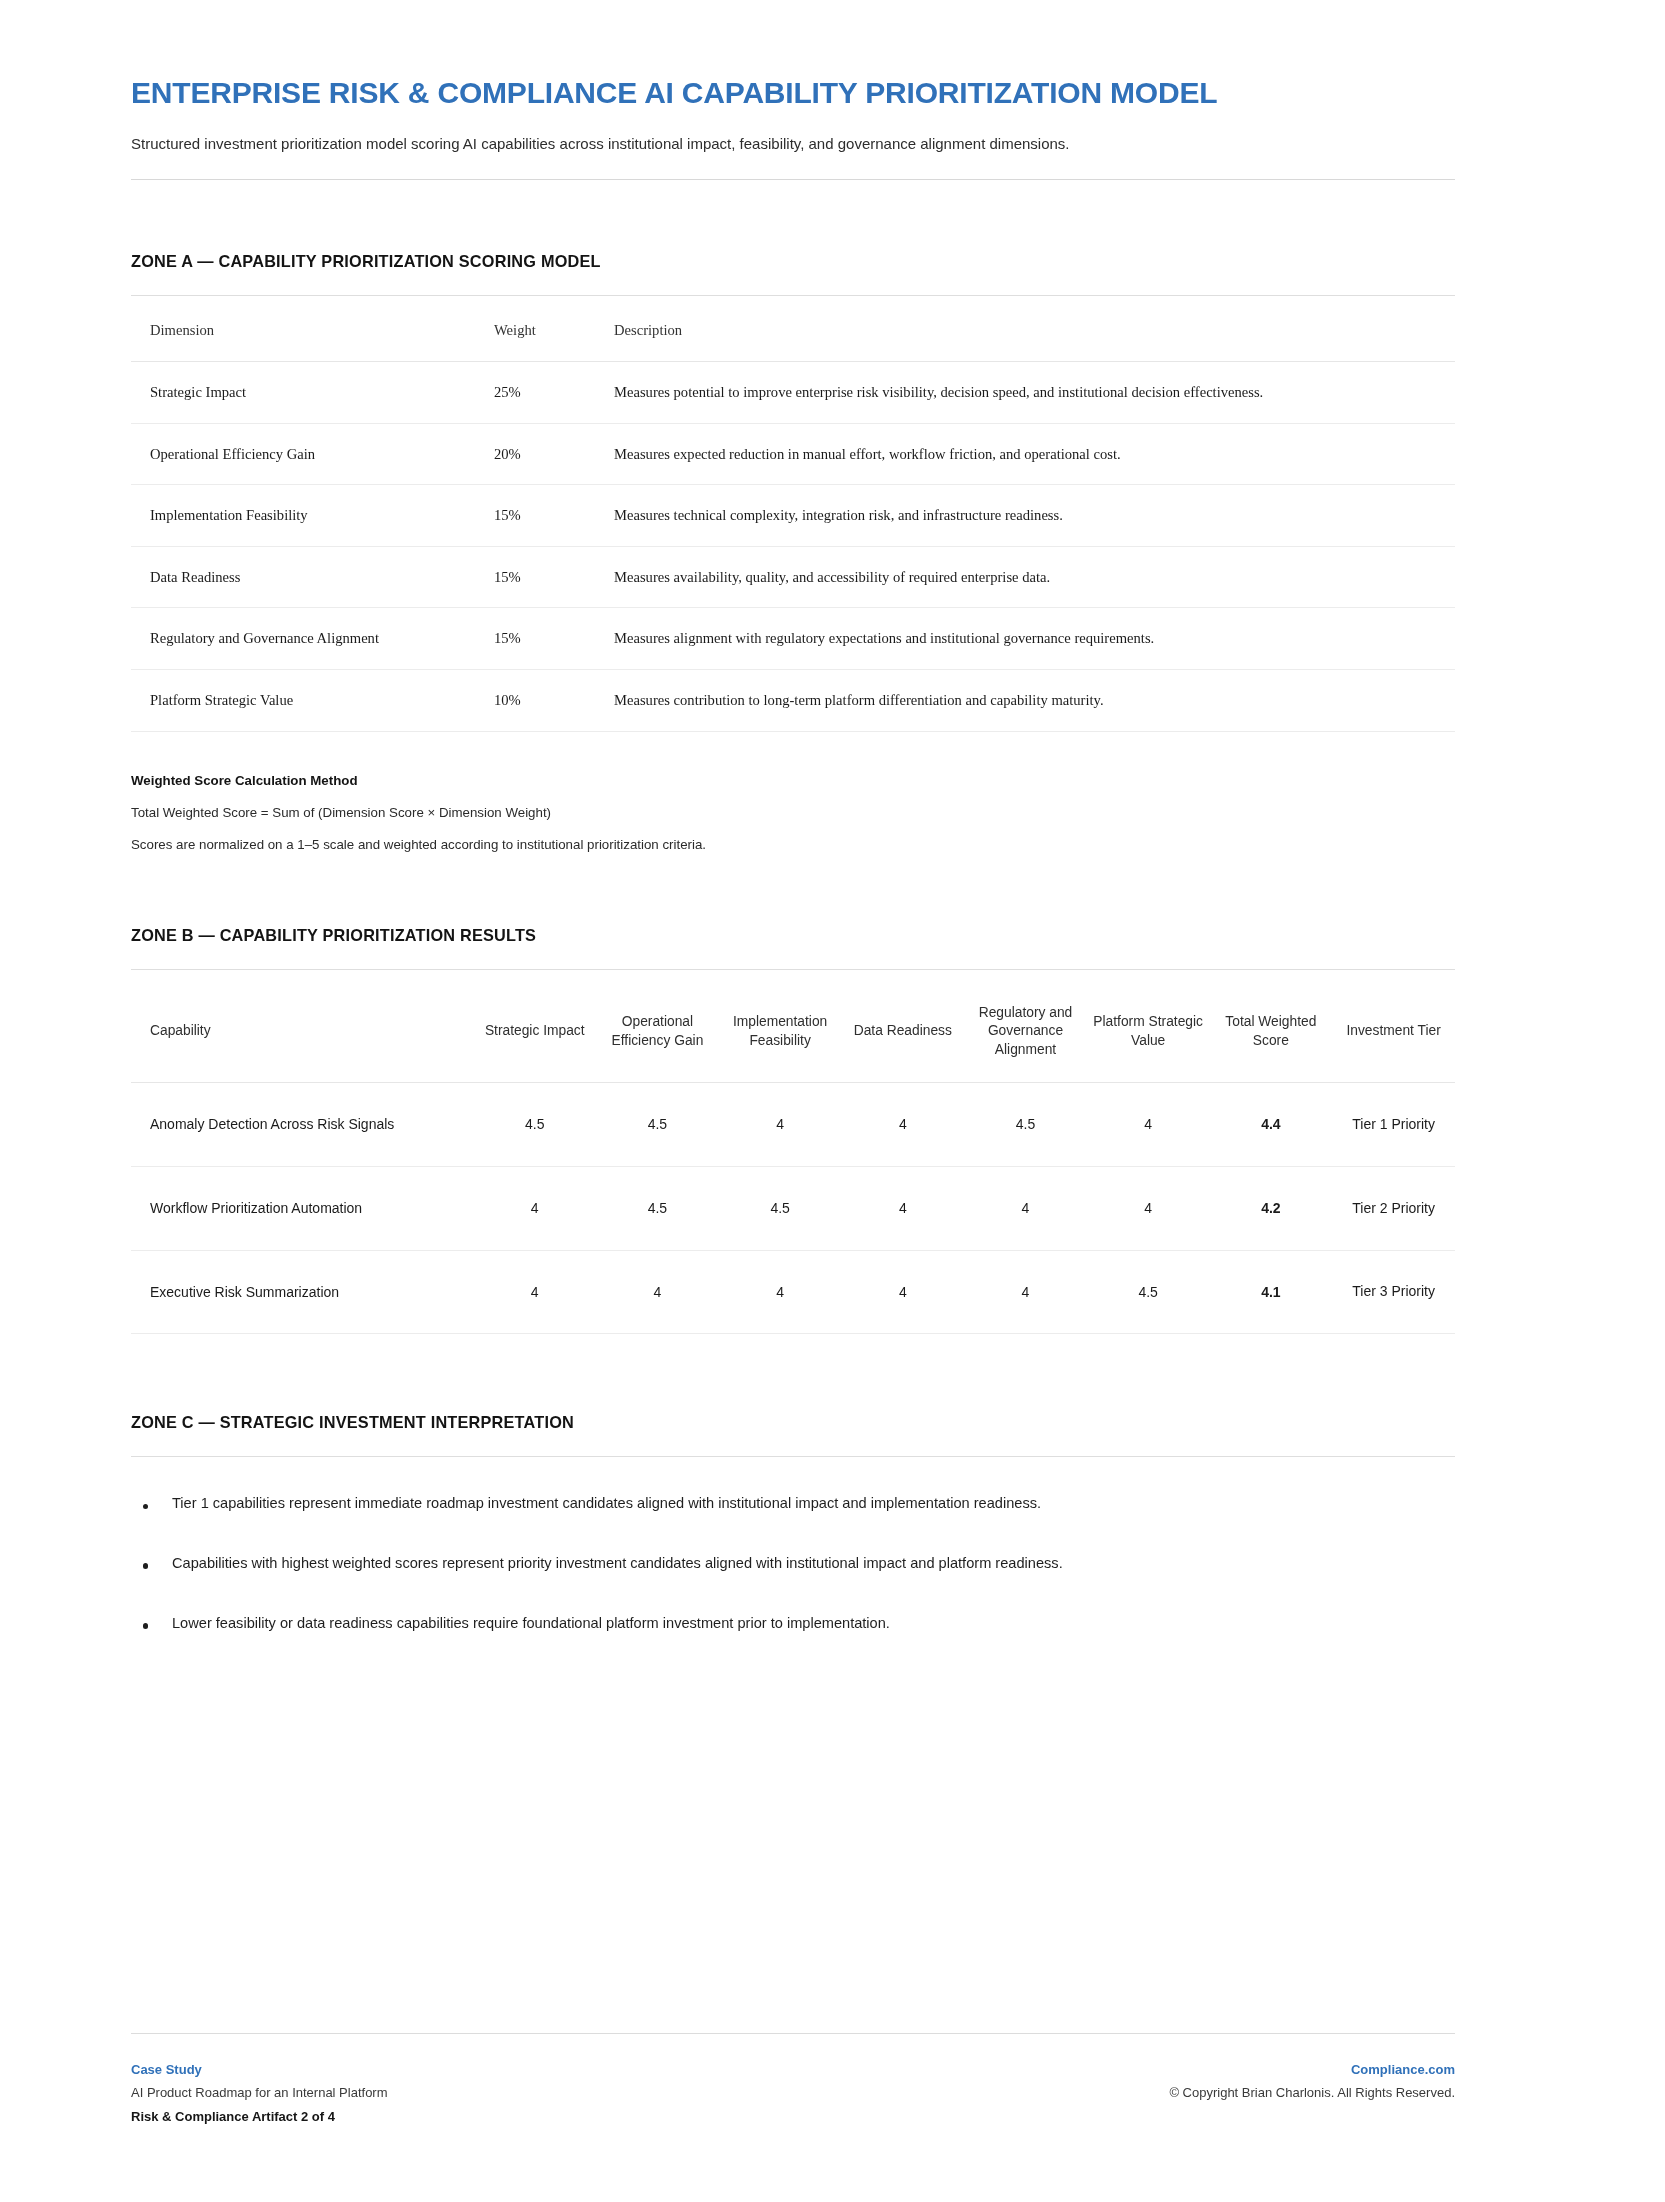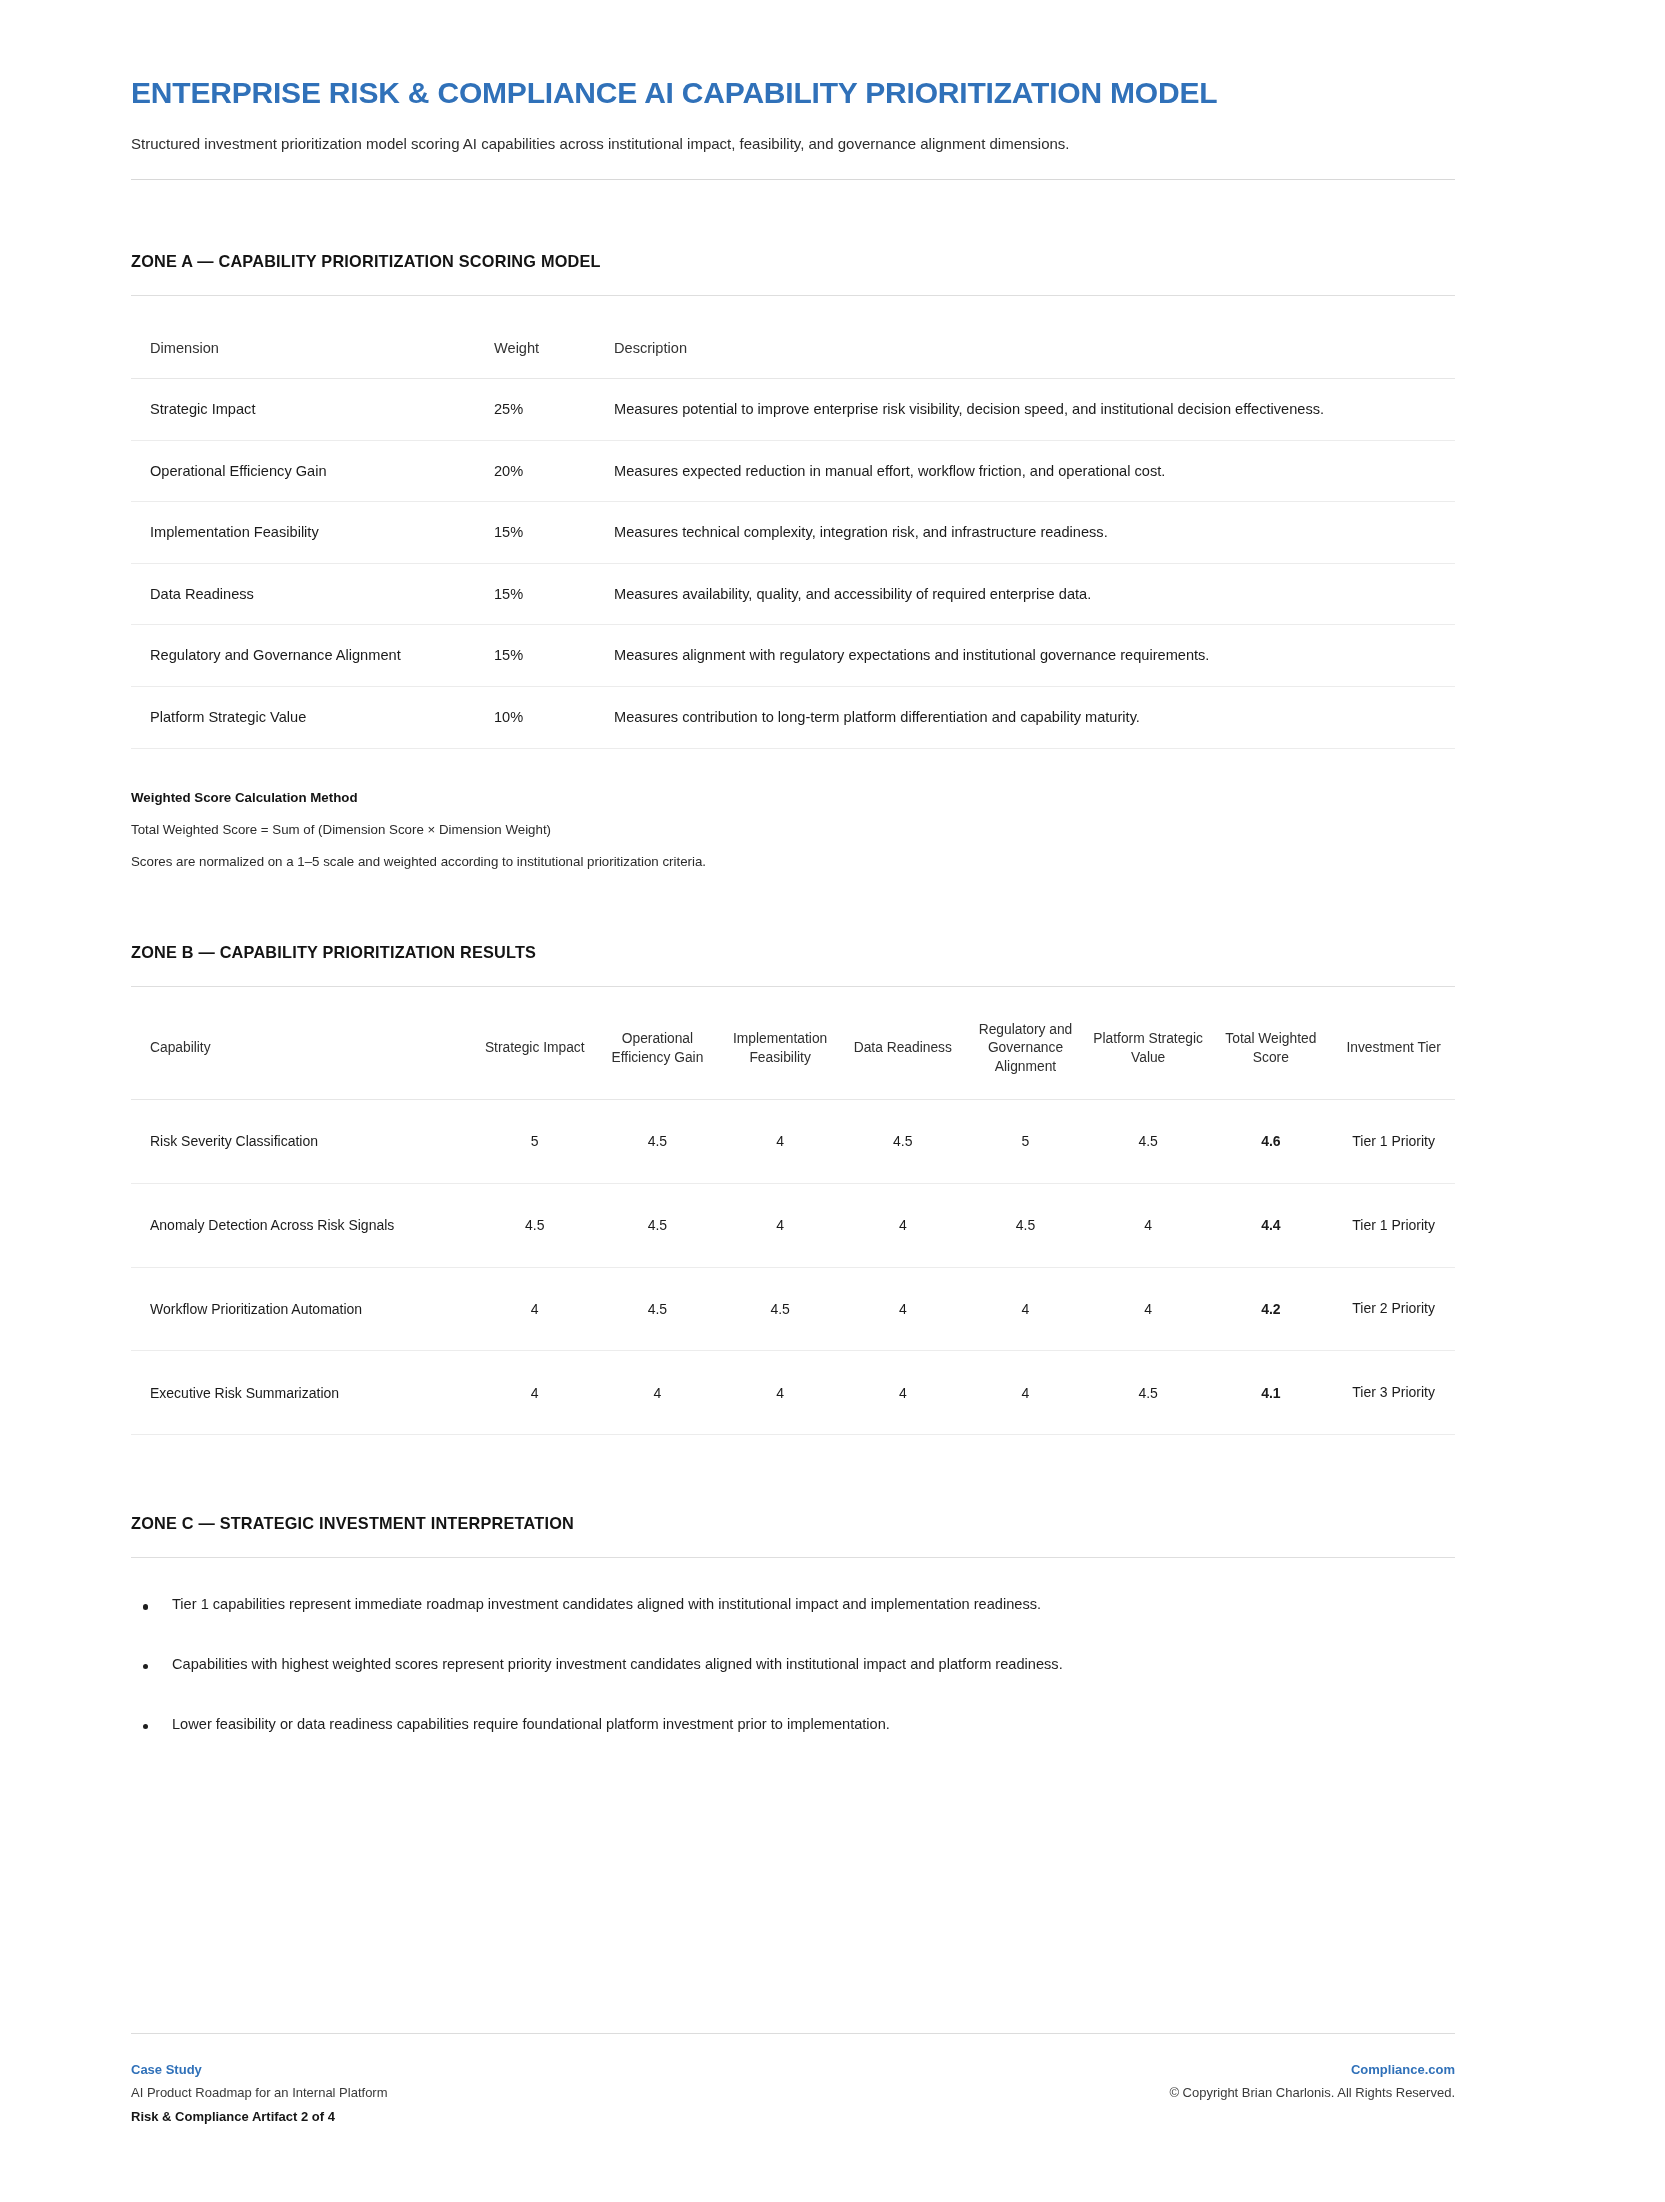--- a/index.html
+++ b/index.html
@@ -62,21 +62,21 @@
     border-top: 0.9px solid #dedede;
     margin: 24px 0 0 0;
   }
 
   
   table {
     width: 100%;
     border-collapse: collapse;
     table-layout: fixed;
   }
-  .tbl-a { margin-top: 44px; }
+  .tbl-a { margin-top: 26px; font-family: Liberation Serif, serif; }
   .tbl-a th {
     font-size: 14.6px;
     font-weight: normal;
     color: #333333;
     text-align: left;
     padding: 0 0 22.4px 0;
     vertical-align: bottom;
   }
   .tbl-a thead tr { border-bottom: 0.9px solid #e6e6e6; }
   .tbl-a td {
@@ -297,31 +297,20 @@
           <th>Operational Efficiency Gain</th>
           <th>Implementation Feasibility</th>
           <th>Data Readiness</th>
           <th>Regulatory and Governance Alignment</th>
           <th>Platform Strategic Value</th>
           <th>Total Weighted Score</th>
           <th>Investment Tier</th>
         </tr>
       </thead>
       <tbody>
-        <tr>
-          <td class="c-cap">Risk Severity Classification</td>
-          <td>5</td>
-          <td>4.5</td>
-          <td>4</td>
-          <td>4.5</td>
-          <td>5</td>
-          <td>4.5</td>
-          <td class="c-total">4.6</td>
-          <td class="c-tier">Tier 1 Priority</td>
-        </tr>
         <tr>
           <td class="c-cap">Anomaly Detection Across Risk Signals</td>
           <td>4.5</td>
           <td>4.5</td>
           <td>4</td>
           <td>4</td>
           <td>4.5</td>
           <td>4</td>
           <td class="c-total">4.4</td>
           <td class="c-tier">Tier 1 Priority</td>

